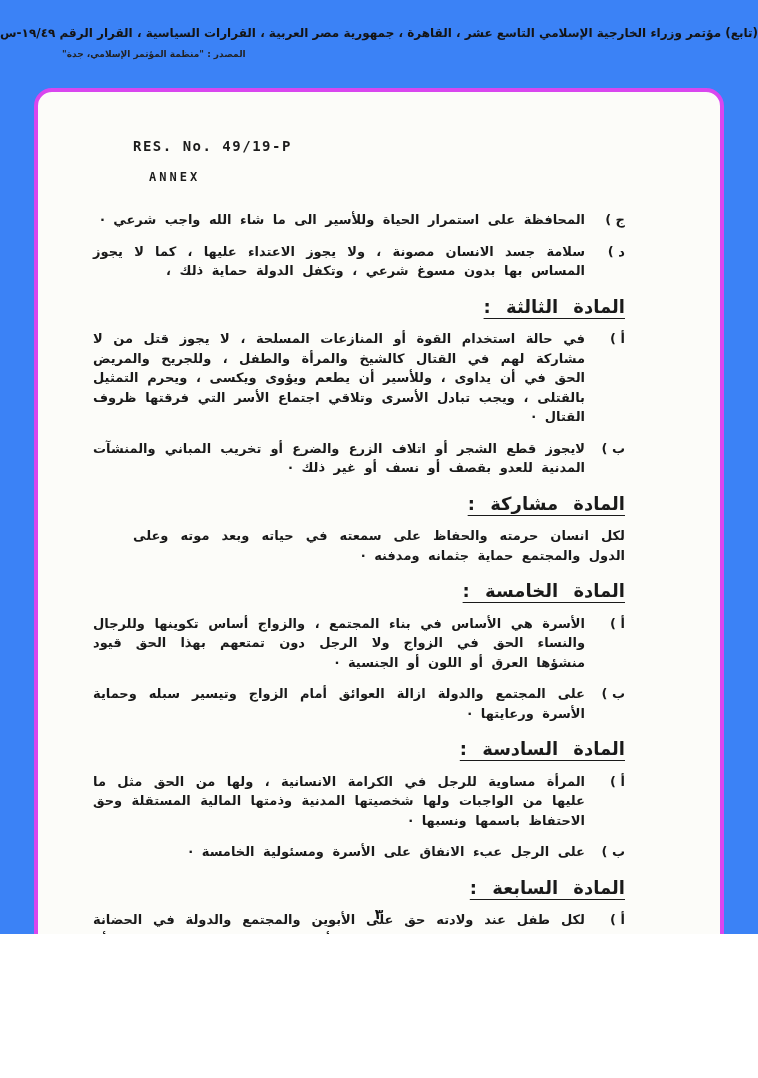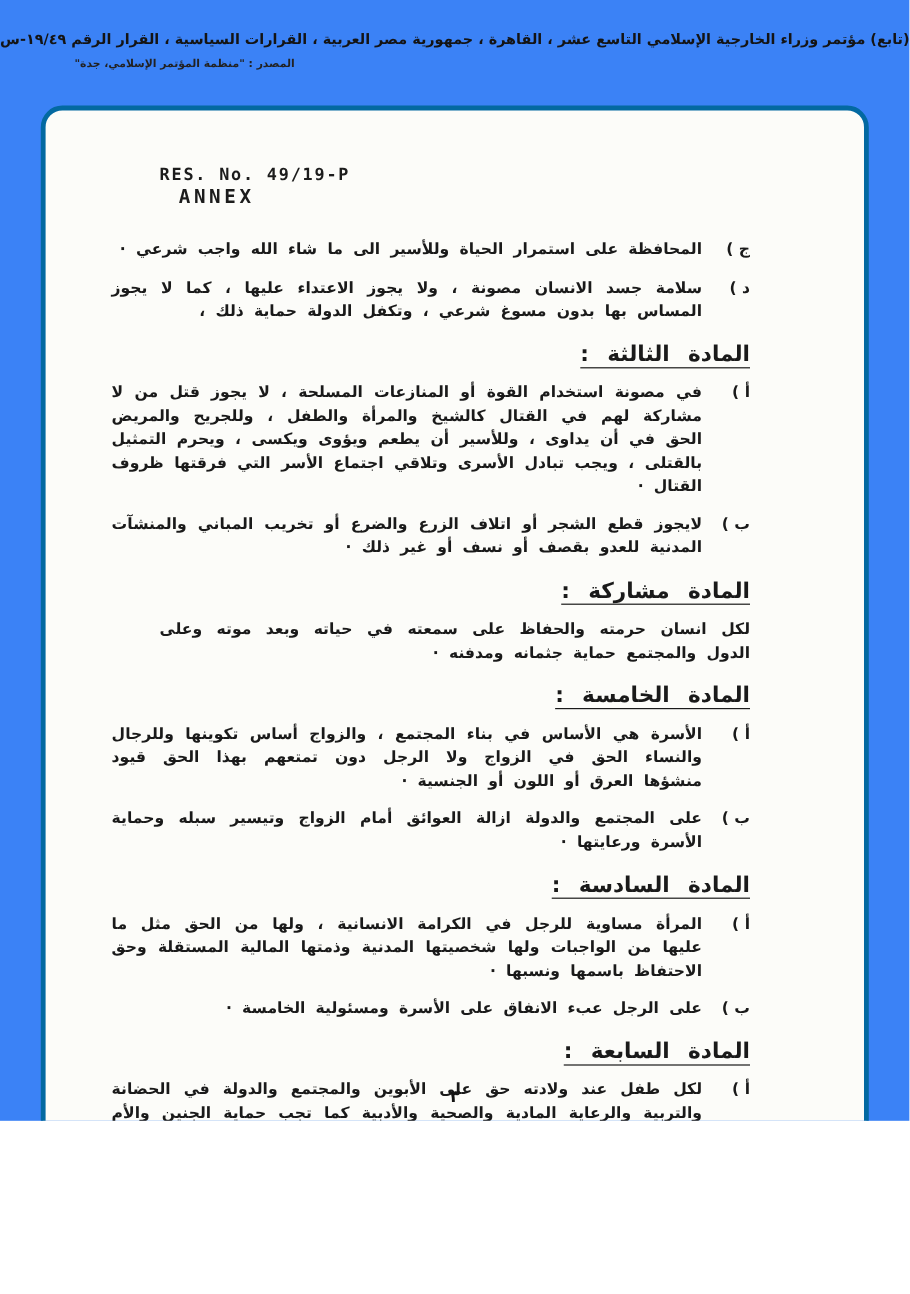--- a/index.html
+++ b/index.html
@@ -30,41 +30,41 @@
     padding-left: 62px;
     margin-top: 9px;
     font-size: 9px;
     font-weight: bold;
     color: #222;
   }
   .doc-frame {
     position: absolute;
     left: 34px; top: 88px;
     width: 690px; height: 950px;
-    border: 4px solid #0369a1;
+    border: 4px solid #d946ef;
     border-radius: 18px;
     background: #fcfcf9;
     overflow: hidden;
   }
   .doc-content {
     padding: 46px 95px 0 55px;
     direction: rtl;
   }
   .english-block {
     direction: ltr;
     text-align: left;
     font-family: "DejaVu Sans Mono", monospace;
     font-weight: bold;
     color: #1c1c1c;
     margin-right: auto;
     margin-left: 40px;
     width: max-content;
   }
   .res-no { font-size: 14px; letter-spacing: 1.5px; }
-  .annex  { font-size: 16px; letter-spacing: 3px; margin-left: 16px; }
+  .annex  { font-size: 12px; letter-spacing: 3px; margin-top: 16px; margin-left: 16px; }
   .arabic-body {
     margin-top: 26px;
     font-size: 13px;
     line-height: 19.5px;
     font-weight: bold;
     color: #1a1a1a;
   }
   .clause {
     display: flex;
     margin-bottom: 12px;
@@ -126,21 +126,21 @@
           <p class="clause-text">المحافظة على استمرار الحياة وللأسير الى ما شاء الله واجب شرعي ·</p>
         </div>
         <div class="clause">
           <span class="marker">د )</span>
           <p class="clause-text">سلامة جسد الانسان مصونة ، ولا يجوز الاعتداء عليها ، كما لا يجوز المساس بها بدون مسوغ شرعي ، وتكفل الدولة حماية ذلك ،</p>
         </div>
 
         <h3 class="article-heading">المادة الثالثة :</h3>
         <div class="clause">
           <span class="marker">أ )</span>
-          <p class="clause-text">في مصونة استخدام القوة أو المنازعات المسلحة ، لا يجوز قتل من لا مشاركة لهم في القتال كالشيخ والمرأة والطفل ، وللجريح والمريض الحق في أن يداوى ، وللأسير أن يطعم ويؤوى ويكسى ، ويحرم التمثيل بالقتلى ، ويجب تبادل الأسرى وتلاقي اجتماع الأسر التي فرقتها ظروف القتال ·</p>
+          <p class="clause-text">في حالة استخدام القوة أو المنازعات المسلحة ، لا يجوز قتل من لا مشاركة لهم في القتال كالشيخ والمرأة والطفل ، وللجريح والمريض الحق في أن يداوى ، وللأسير أن يطعم ويؤوى ويكسى ، ويحرم التمثيل بالقتلى ، ويجب تبادل الأسرى وتلاقي اجتماع الأسر التي فرقتها ظروف القتال ·</p>
         </div>
         <div class="clause">
           <span class="marker">ب )</span>
           <p class="clause-text">لايجوز قطع الشجر أو اتلاف الزرع والضرع أو تخريب المباني والمنشآت المدنية للعدو بقصف أو نسف أو غير ذلك ·</p>
         </div>
 
         <h3 class="article-heading">المادة مشاركة :</h3>
         <p class="plain-para">لكل انسان حرمته والحفاظ على سمعته في حياته وبعد موته وعلى الدول والمجتمع حماية جثمانه ومدفنه ·</p>
 
         <h3 class="article-heading">المادة الخامسة :</h3>

